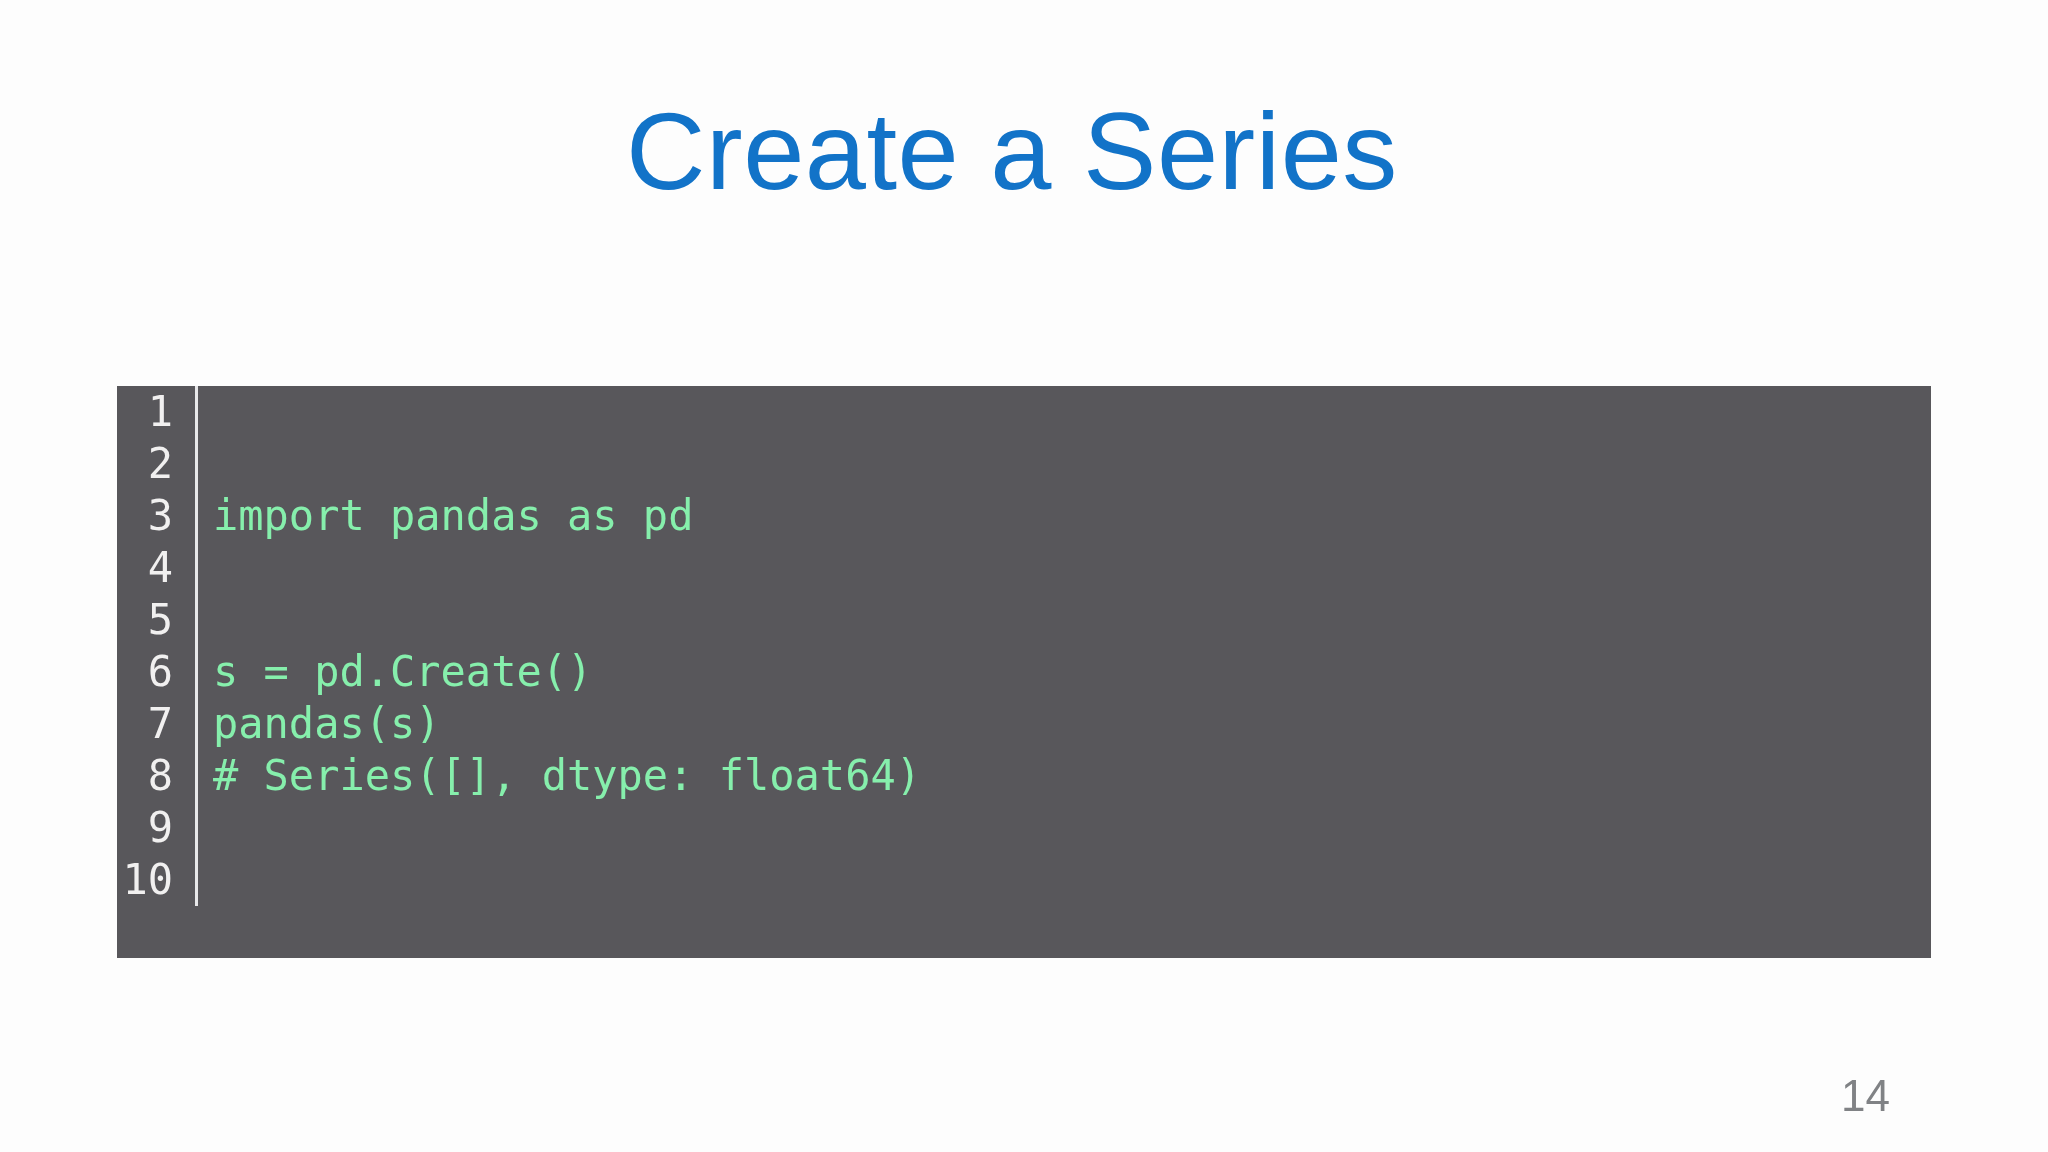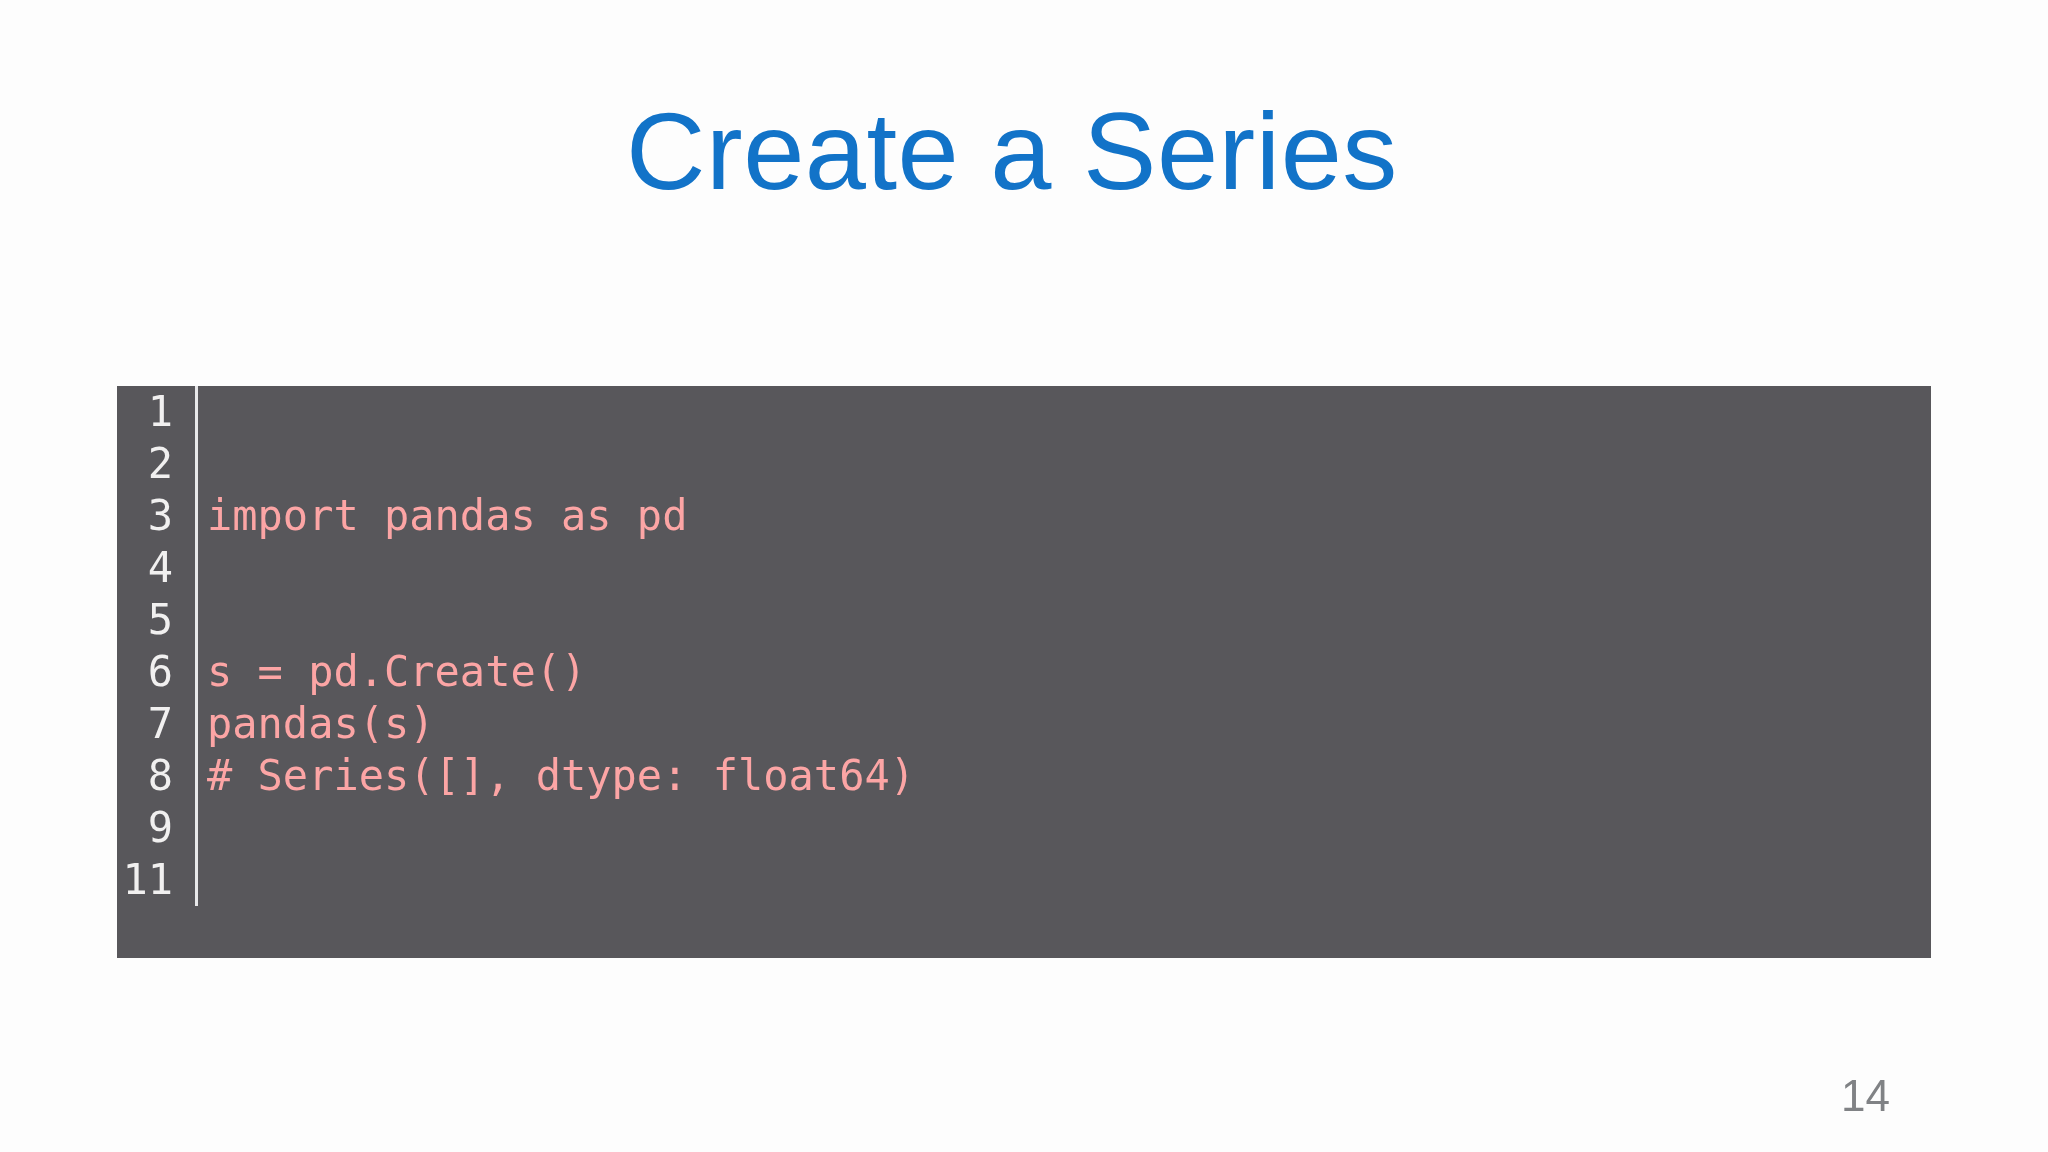--- a/index.html
+++ b/index.html
@@ -50,22 +50,22 @@
     text-align: right;
     padding-right: 22px;
     color: #f1f0f0;
     font-family: "DejaVu Sans Mono", monospace;
     font-size: 42px;
     line-height: 52px;
   }
   .line-code {
     flex: 1;
     border-left: 3px solid #e8e8ea;
-    padding-left: 9px;
-    color: #fca5a5;
+    padding-left: 15px;
+    color: #86efac;
     font-family: "DejaVu Sans Mono", monospace;
     font-size: 42px;
     line-height: 52px;
     white-space: pre;
     overflow: hidden;
   }
   .page-number {
     position: absolute;
     top: 1066px;
     right: 158px;
@@ -111,18 +111,18 @@
   </div>
   <div class="code-line">
     <div class="line-number">8</div>
     <div class="line-code"># Series([], dtype: float64)</div>
   </div>
   <div class="code-line">
     <div class="line-number">9</div>
     <div class="line-code"></div>
   </div>
   <div class="code-line">
-    <div class="line-number">11</div>
+    <div class="line-number">10</div>
     <div class="line-code"></div>
   </div>
 </div>
 
 <div class="page-number">14</div>
 
 </body></html>

